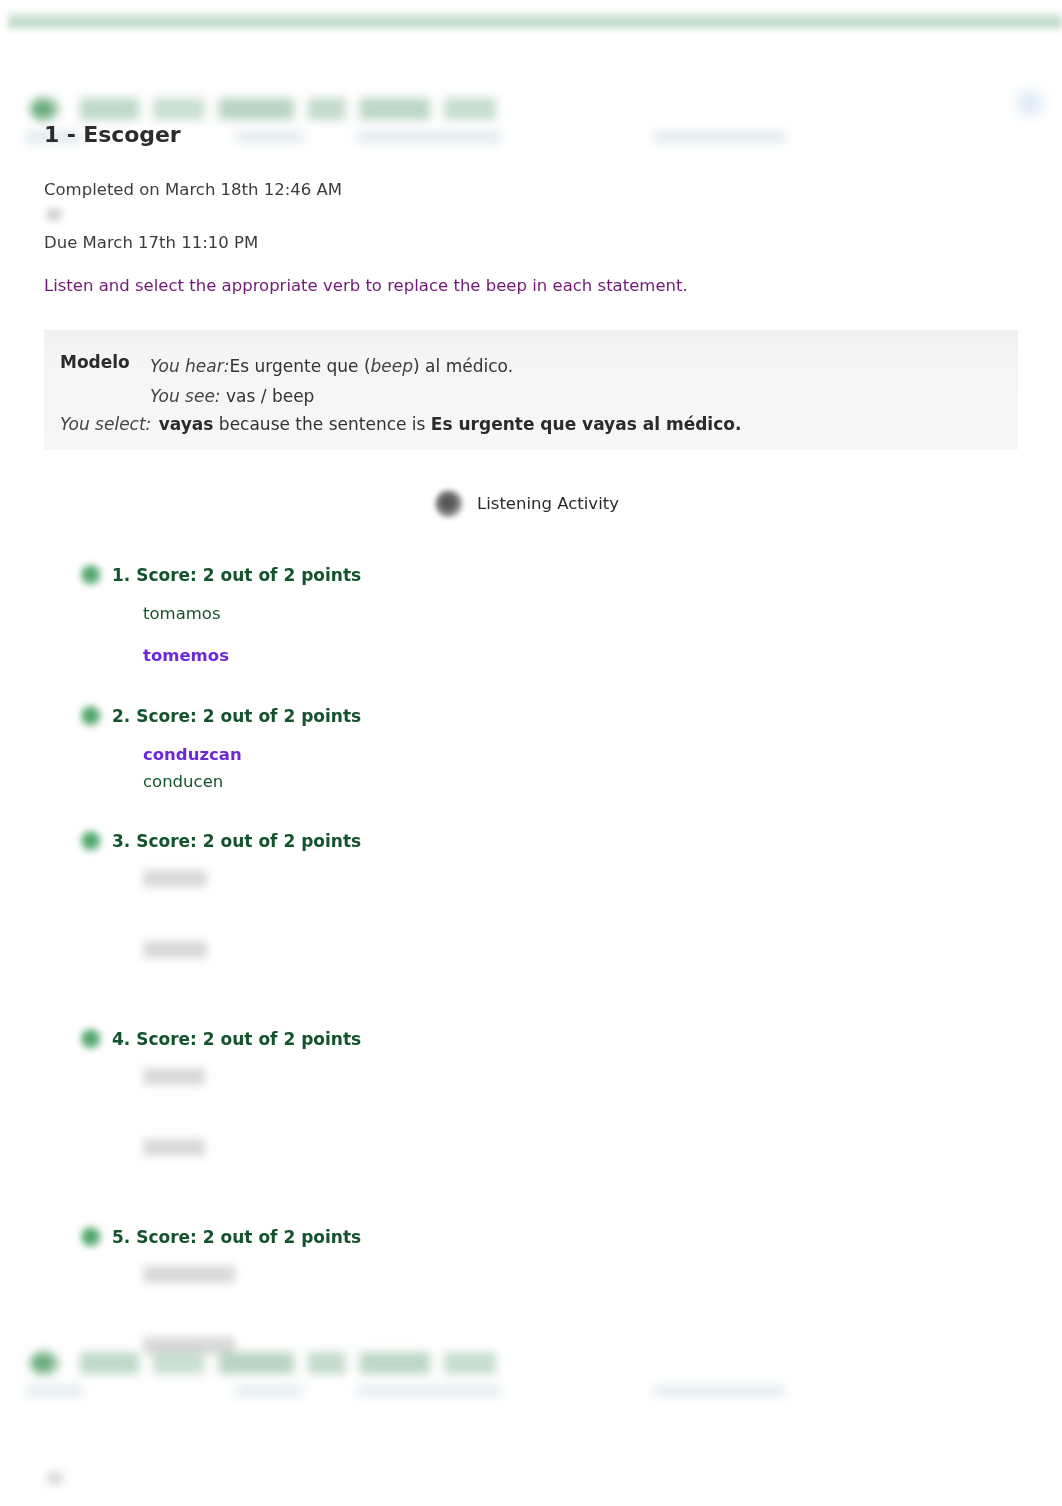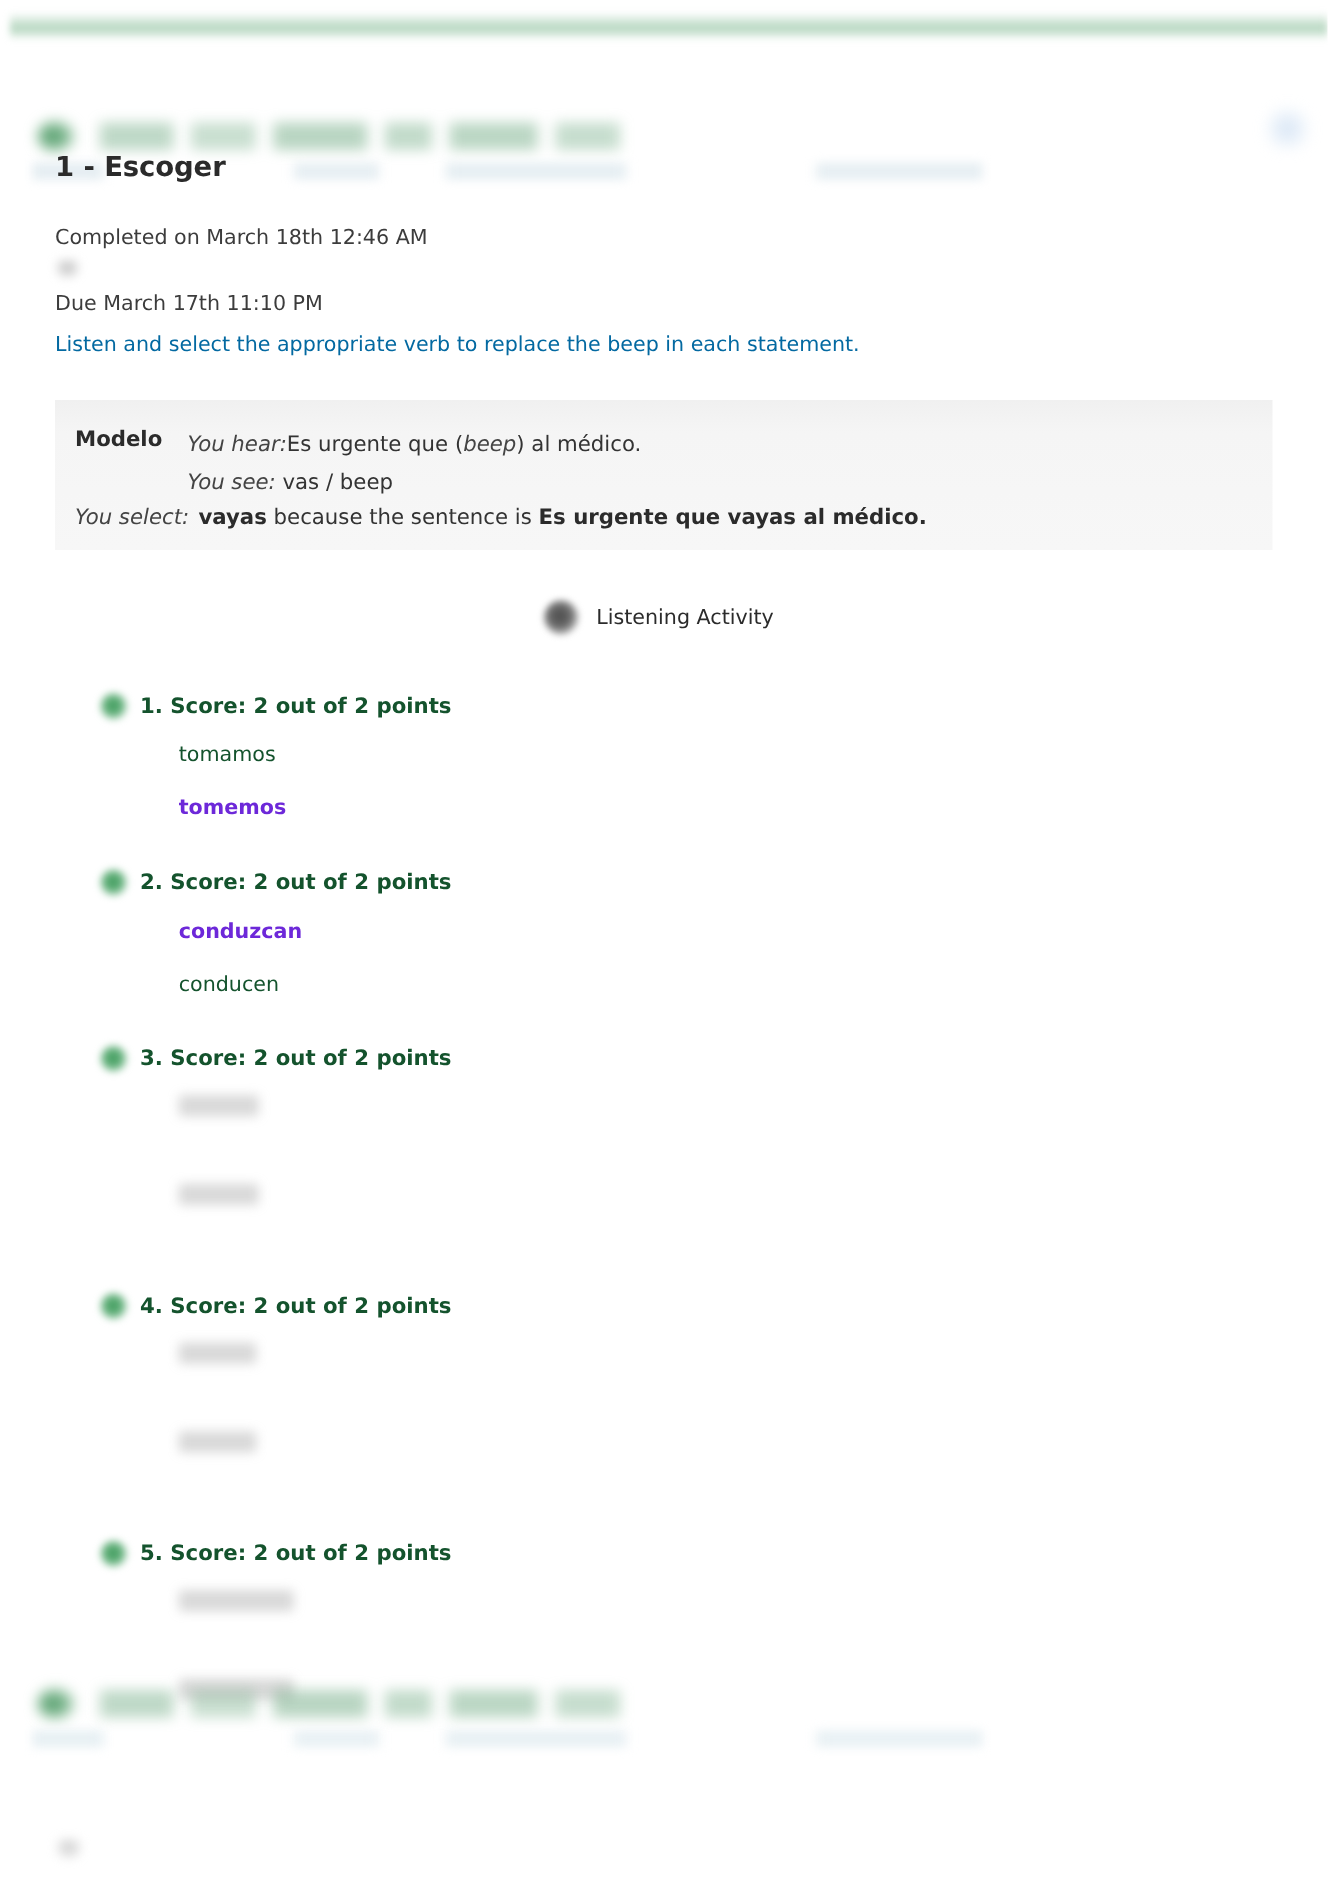--- a/index.html
+++ b/index.html
@@ -128,23 +128,23 @@
 
   .meta-line {
     padding: 0 0 0 44px;
     font-size: 16.5px;
     color: #3c3c3c;
     line-height: 1.3;
   }
   .meta-completed { margin-top: 32px; }
   .meta-due { margin-top: 9px; }
   .meta-desc {
-    margin-top: 11px;
+    margin-top: 21px;
     font-size: 16.5px;
-    color: #0369a1;
+    color: #701a75;
   }
 
   .small-icon-blur {
     margin-left: 44px;
     margin-top: 7px;
     width: 20px;
     height: 16px;
     border-radius: 3px;
     background: radial-gradient(ellipse at 50% 45%, rgba(140,140,140,0.55) 0%, rgba(190,190,190,0.35) 55%, rgba(255,255,255,0) 85%);
     filter: blur(3.2px);
@@ -392,21 +392,21 @@
             <div style="margin-bottom: 22px;"><span class="q-option">tomamos</span></div>
             <div style="margin-bottom: 0px;"><span class="q-option selected">tomemos</span></div>
           </div>
         </div>
         <div class="question">
           <div class="q-head">
             <span class="q-bullet"></span>
             <span class="q-title">2. Score: 2 out of 2 points</span>
           </div>
           <div class="q-options">
-            <div style="margin-bottom: 22px;"><span class="q-option selected">conduzcan</span></div>
+            <div style="margin-bottom: 6px;"><span class="q-option selected">conduzcan</span></div>
             <div style="margin-bottom: 0px;"><span class="q-option">conducen</span></div>
           </div>
         </div>
         <div class="question">
           <div class="q-head">
             <span class="q-bullet"></span>
             <span class="q-title">3. Score: 2 out of 2 points</span>
           </div>
           <div class="q-options">
             <div style="margin-bottom: 22px;"><span class="q-option redacted" style="width: 64px; display: inline-block;"></span></div>

